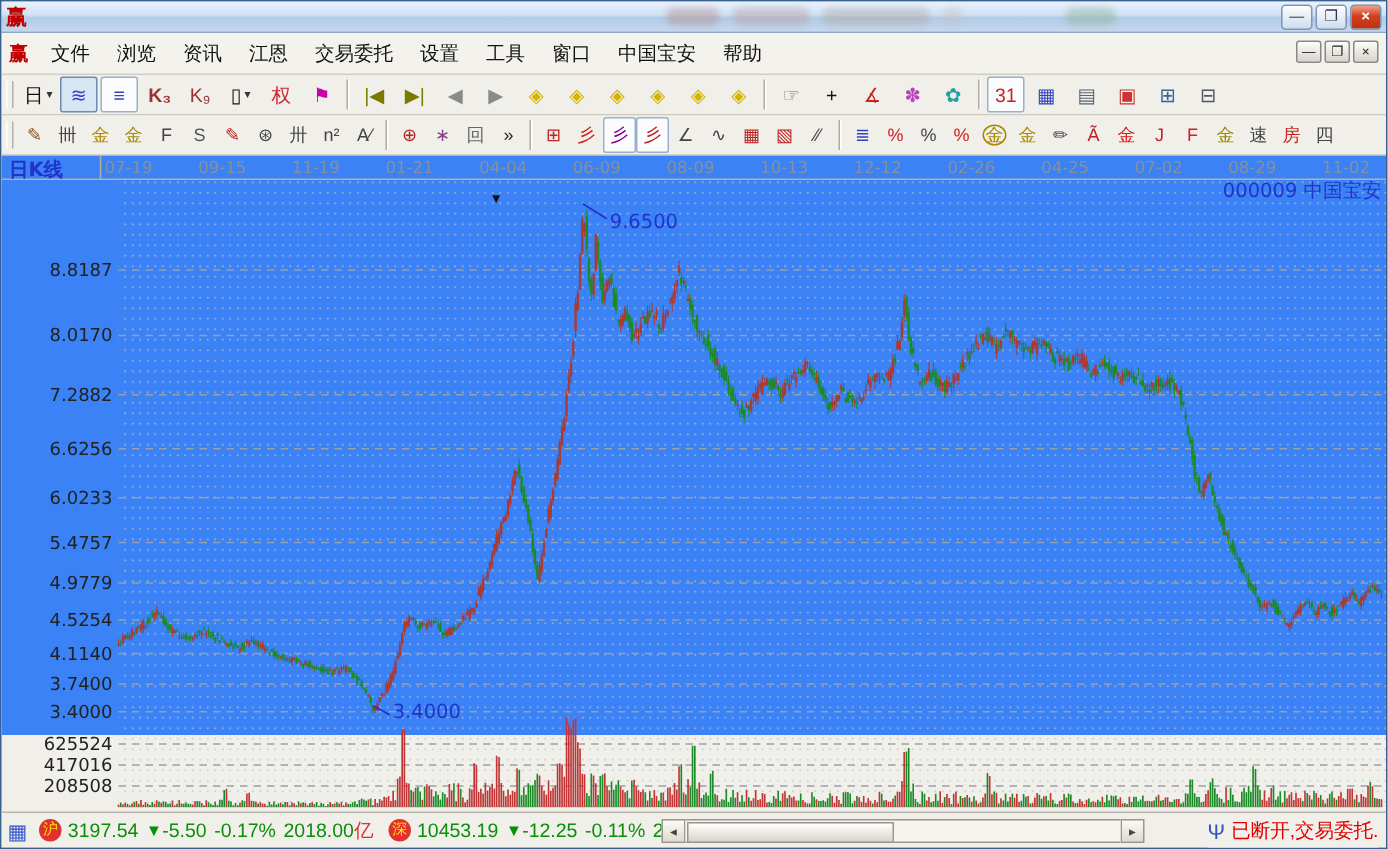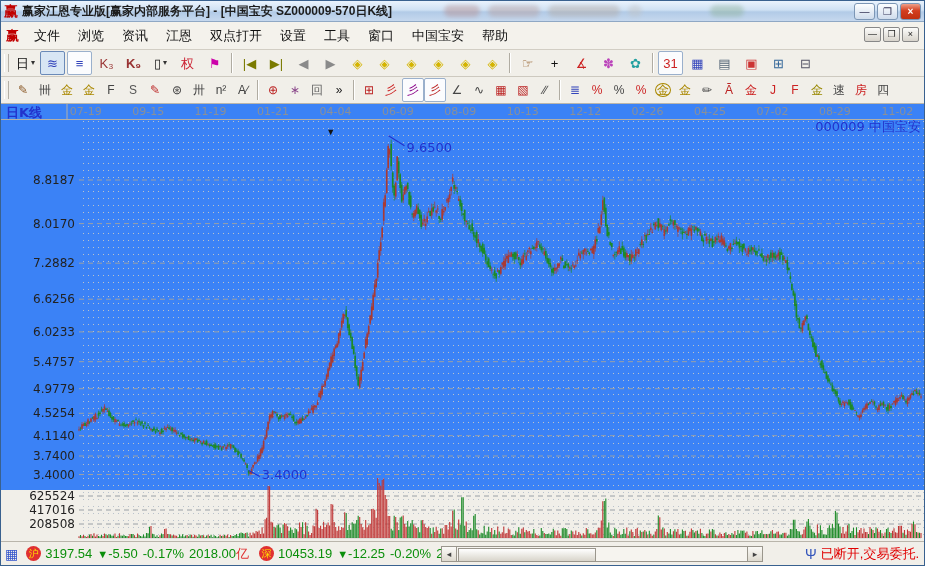--- a/index.html
+++ b/index.html
@@ -64,21 +64,20 @@
   .antenna{color:#3355bb;font-size:14px;margin-right:4px;}
   .conn-text{color:#e00000;font-size:13px;white-space:nowrap;}
 </style>
 </head>
 <body>
 
 <div class="window">
 
   <div class="titlebar">
     <span class="app-logo">赢</span>
-    <span class="title-text">赢家江恩专业版[赢家内部服务平台] - [中国宝安  SZ000009-570日K线]</span>
     <div class="blur-badges">
       <span class="bb" style="width:36px;background:#b78e8e"></span>
       <span class="bb" style="width:52px;background:#b8a0a0"></span>
       <span class="bb" style="width:72px;background:#b3aaa4"></span>
       <span class="bb" style="width:14px;background:#c2c2c2"></span>
       <span class="bb" style="width:34px;margin-left:60px;background:#8fb39b"></span>
     </div>
     <div class="win-btns">
       <span class="wbtn">—</span>
       <span class="wbtn">❐</span>
@@ -86,21 +85,21 @@
     </div>
   </div>
 
   <div class="menubar">
     <span class="menu-logo">赢</span>
     <div class="menu-items">
         <span class="menu-item">文件</span>
         <span class="menu-item">浏览</span>
         <span class="menu-item">资讯</span>
         <span class="menu-item">江恩</span>
-        <span class="menu-item">双点打开</span>
+        <span class="menu-item">交易委托</span>
         <span class="menu-item">设置</span>
         <span class="menu-item">工具</span>
         <span class="menu-item">窗口</span>
         <span class="menu-item">中国宝安</span>
         <span class="menu-item">帮助</span>
       </div>
     <div class="mdi-btns">
       <span class="mdibtn">—</span>
       <span class="mdibtn">❐</span>
       <span class="mdibtn">×</span>
@@ -114,24 +113,24 @@
           <span class="glyph" style="color: rgb(17, 17, 17);">日</span>
           <span class="dd">▾</span>
         </span>
         <span class="tb-btn boxed selected">
           <span class="glyph" style="color: rgb(51, 68, 187);">≋</span>
         </span>
         <span class="tb-btn boxed">
           <span class="glyph" style="color: rgb(51, 68, 187);">≡</span>
         </span>
         <span class="tb-btn">
-          <span class="glyph" style="color: rgb(153, 51, 51);">K₃</span>
-        </span>
-        <span class="tb-btn">
-          <span class="glyph" style="color: rgb(153, 51, 51); font-weight: bold;">K₉</span>
+          <span class="glyph" style="color: rgb(153, 51, 51); font-weight: bold;">K₃</span>
+        </span>
+        <span class="tb-btn">
+          <span class="glyph" style="color: rgb(153, 51, 51);">K₉</span>
         </span>
         <span class="tb-btn">
           <span class="glyph" style="color: rgb(17, 17, 17);">▯</span>
           <span class="dd">▾</span>
         </span>
         <span class="tb-btn">
           <span class="glyph" style="color: rgb(204, 34, 51);">权</span>
         </span>
         <span class="tb-btn">
           <span class="glyph" style="color: rgb(204, 0, 170);">⚑</span>
@@ -405,21 +404,21 @@
     <span class="sb-green">3197.54</span>
     <span class="sb-green arrow">▼</span>
     <span class="sb-green">-5.50</span>
     <span class="sb-green">-0.17%</span>
     <span class="sb-green" style="margin-right:0">2018.00</span>
     <span class="sb-red">亿</span>
     <span class="badge">深</span>
     <span class="sb-green">10453.19</span>
     <span class="sb-green arrow">▼</span>
     <span class="sb-green">-12.25</span>
-    <span class="sb-green">-0.20%</span>
+    <span class="sb-green">-0.11%</span>
     <span class="sb-green">2467.4</span>
 
     <div class="sb-scroll">
       <span class="sb-sc-btn">◂</span>
       <div class="sb-track">
         <div class="sb-thumb"></div>
       </div>
       <span class="sb-sc-btn">▸</span>
     </div>
 

